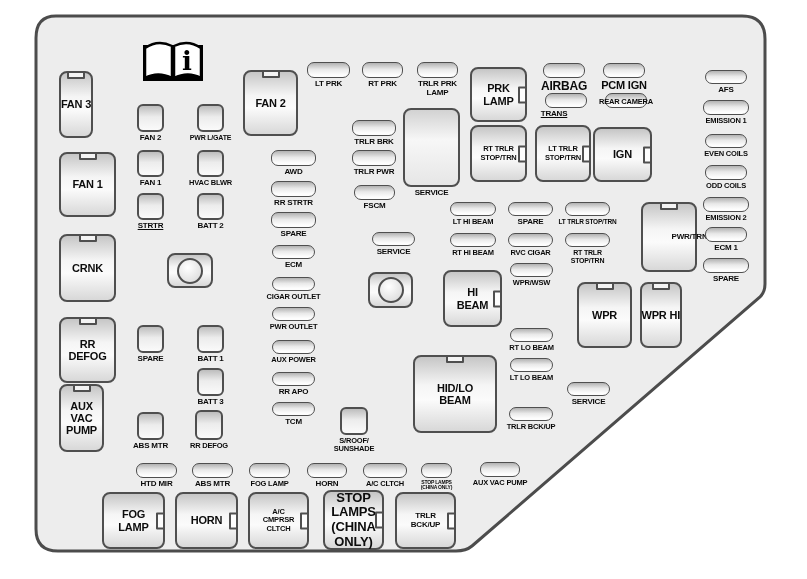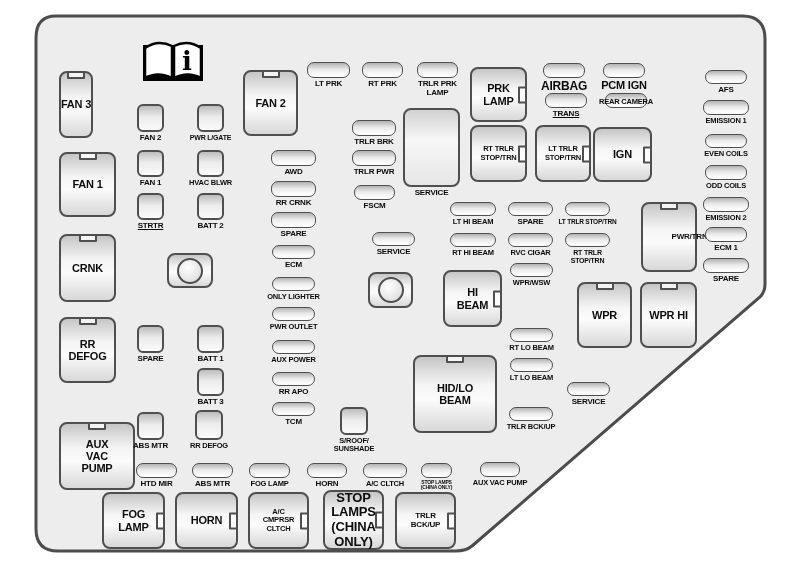--- a/index.html
+++ b/index.html
@@ -86,21 +86,21 @@
       </div>
       <div class="comp relay" style="left: 59px; top: 234px; width: 57px; height: 68px;">
         <div class="notch"></div>
         <div class="lbl">CRNK</div>
       </div>
       <div class="comp relay" style="left: 59px; top: 317px; width: 57px; height: 66px;">
         <div class="notch"></div>
         <div class="lbl">RR
 DEFOG</div>
       </div>
-      <div class="comp relay" style="left: 59px; top: 422px; width: 76px; height: 68px;">
+      <div class="comp relay" style="left: 59px; top: 384px; width: 45px; height: 68px;">
         <div class="notch"></div>
         <div class="lbl">AUX
 VAC
 PUMP</div>
       </div>
       <div class="comp relay" style="left: 243px; top: 70px; width: 55px; height: 66px;">
         <div class="notch"></div>
         <div class="lbl">FAN 2</div>
       </div>
       <div class="comp relay" style="left: 413px; top: 355px; width: 84px; height: 78px;">
@@ -109,21 +109,21 @@
 BEAM</div>
       </div>
       <div class="comp relay" style="left: 641px; top: 202px; width: 56px; height: 70px;">
         <div class="notch"></div>
         <div class="lbl" style="font-size: 8px; margin-left: 41px;">PWR/TRN</div>
       </div>
       <div class="comp relay" style="left: 577px; top: 282px; width: 55px; height: 66px;">
         <div class="notch"></div>
         <div class="lbl">WPR</div>
       </div>
-      <div class="comp relay" style="left: 640px; top: 282px; width: 57px; height: 66px;">
+      <div class="comp relay" style="left: 640px; top: 282px; width: 42px; height: 66px; justify-content: flex-end;">
         <div class="notch"></div>
         <div class="lbl">WPR HI</div>
       </div>
       <div class="comp relay-tab" style="left: 470px; top: 67px; width: 57px; height: 55px;">
         <div class="tab"></div>
         <div class="lbl">PRK
 LAMP</div>
       </div>
       <div class="comp relay-tab" style="left: 470px; top: 125px; width: 57px; height: 57px;">
         <div class="tab"></div>
@@ -209,39 +209,39 @@
       <div class="comp fuse" style="left: 362px; top: 62px; width: 41px; height: 16px;"></div>
       <div class="flabel" style="left: 382.5px; top: 80px; font-size: 8px;">RT PRK</div>
       <div class="comp fuse" style="left: 417px; top: 62px; width: 41px; height: 16px;"></div>
       <div class="flabel" style="left: 437.5px; top: 80px; font-size: 8px;">TRLR PRK
 LAMP</div>
       <div class="comp fuse" style="left: 543px; top: 63px; width: 42px; height: 15px;"></div>
       <div class="flabel" style="left: 564px; top: 80px; font-size: 12px;">AIRBAG</div>
       <div class="comp fuse" style="left: 603px; top: 63px; width: 42px; height: 15px;"></div>
       <div class="flabel" style="left: 624px; top: 80px; font-size: 11px;">PCM IGN</div>
       <div class="comp fuse" style="left: 545px; top: 93px; width: 42px; height: 15px;"></div>
-      <div class="flabel" style="left: 566px; top: 110px; font-size: 8px; text-decoration: underline;">TRANS</div>
+      <div class="flabel" style="left: 554px; top: 110px; font-size: 8px; text-decoration: underline;">TRANS</div>
       <div class="comp fuse" style="left: 605px; top: 93px; width: 42px; height: 15px;"></div>
       <div class="flabel" style="left: 626px; top: 98px; font-size: 7.5px;">REAR CAMERA</div>
       <div class="comp fuse" style="left: 352px; top: 120px; width: 44px; height: 16px;"></div>
       <div class="flabel" style="left: 374px; top: 138px; font-size: 8px;">TRLR BRK</div>
       <div class="comp fuse" style="left: 352px; top: 150px; width: 44px; height: 16px;"></div>
       <div class="flabel" style="left: 374px; top: 168px; font-size: 8px;">TRLR PWR</div>
       <div class="comp fuse" style="left: 354px; top: 185px; width: 41px; height: 15px;"></div>
       <div class="flabel" style="left: 374.5px; top: 202px; font-size: 8px;">FSCM</div>
       <div class="comp fuse" style="left: 271px; top: 150px; width: 45px; height: 16px;"></div>
       <div class="flabel" style="left: 293.5px; top: 168px; font-size: 8px;">AWD</div>
       <div class="comp fuse" style="left: 271px; top: 181px; width: 45px; height: 16px;"></div>
-      <div class="flabel" style="left: 293.5px; top: 199px; font-size: 8px;">RR CRNK</div>
+      <div class="flabel" style="left: 293.5px; top: 199px; font-size: 8px;">RR STRTR</div>
       <div class="comp fuse" style="left: 271px; top: 212px; width: 45px; height: 16px;"></div>
       <div class="flabel" style="left: 293.5px; top: 230px; font-size: 8px;">SPARE</div>
       <div class="comp fuse" style="left: 272px; top: 245px; width: 43px; height: 14px;"></div>
       <div class="flabel" style="left: 293.5px; top: 261px; font-size: 8px;">ECM</div>
       <div class="comp fuse" style="left: 272px; top: 277px; width: 43px; height: 14px;"></div>
-      <div class="flabel" style="left: 293.5px; top: 293px; font-size: 7.5px;">ONLY LIGHTER</div>
+      <div class="flabel" style="left: 293.5px; top: 293px; font-size: 7.5px;">CIGAR OUTLET</div>
       <div class="comp fuse" style="left: 272px; top: 307px; width: 43px; height: 14px;"></div>
       <div class="flabel" style="left: 293.5px; top: 323px; font-size: 7.5px;">PWR OUTLET</div>
       <div class="comp fuse" style="left: 272px; top: 340px; width: 43px; height: 14px;"></div>
       <div class="flabel" style="left: 293.5px; top: 356px; font-size: 7.5px;">AUX POWER</div>
       <div class="comp fuse" style="left: 272px; top: 372px; width: 43px; height: 14px;"></div>
       <div class="flabel" style="left: 293.5px; top: 388px; font-size: 8px;">RR APO</div>
       <div class="comp fuse" style="left: 272px; top: 402px; width: 43px; height: 14px;"></div>
       <div class="flabel" style="left: 293.5px; top: 418px; font-size: 8px;">TCM</div>
       <div class="comp fuse" style="left: 372px; top: 232px; width: 43px; height: 14px;"></div>
       <div class="flabel" style="left: 393.5px; top: 248px; font-size: 8px;">SERVICE</div>

